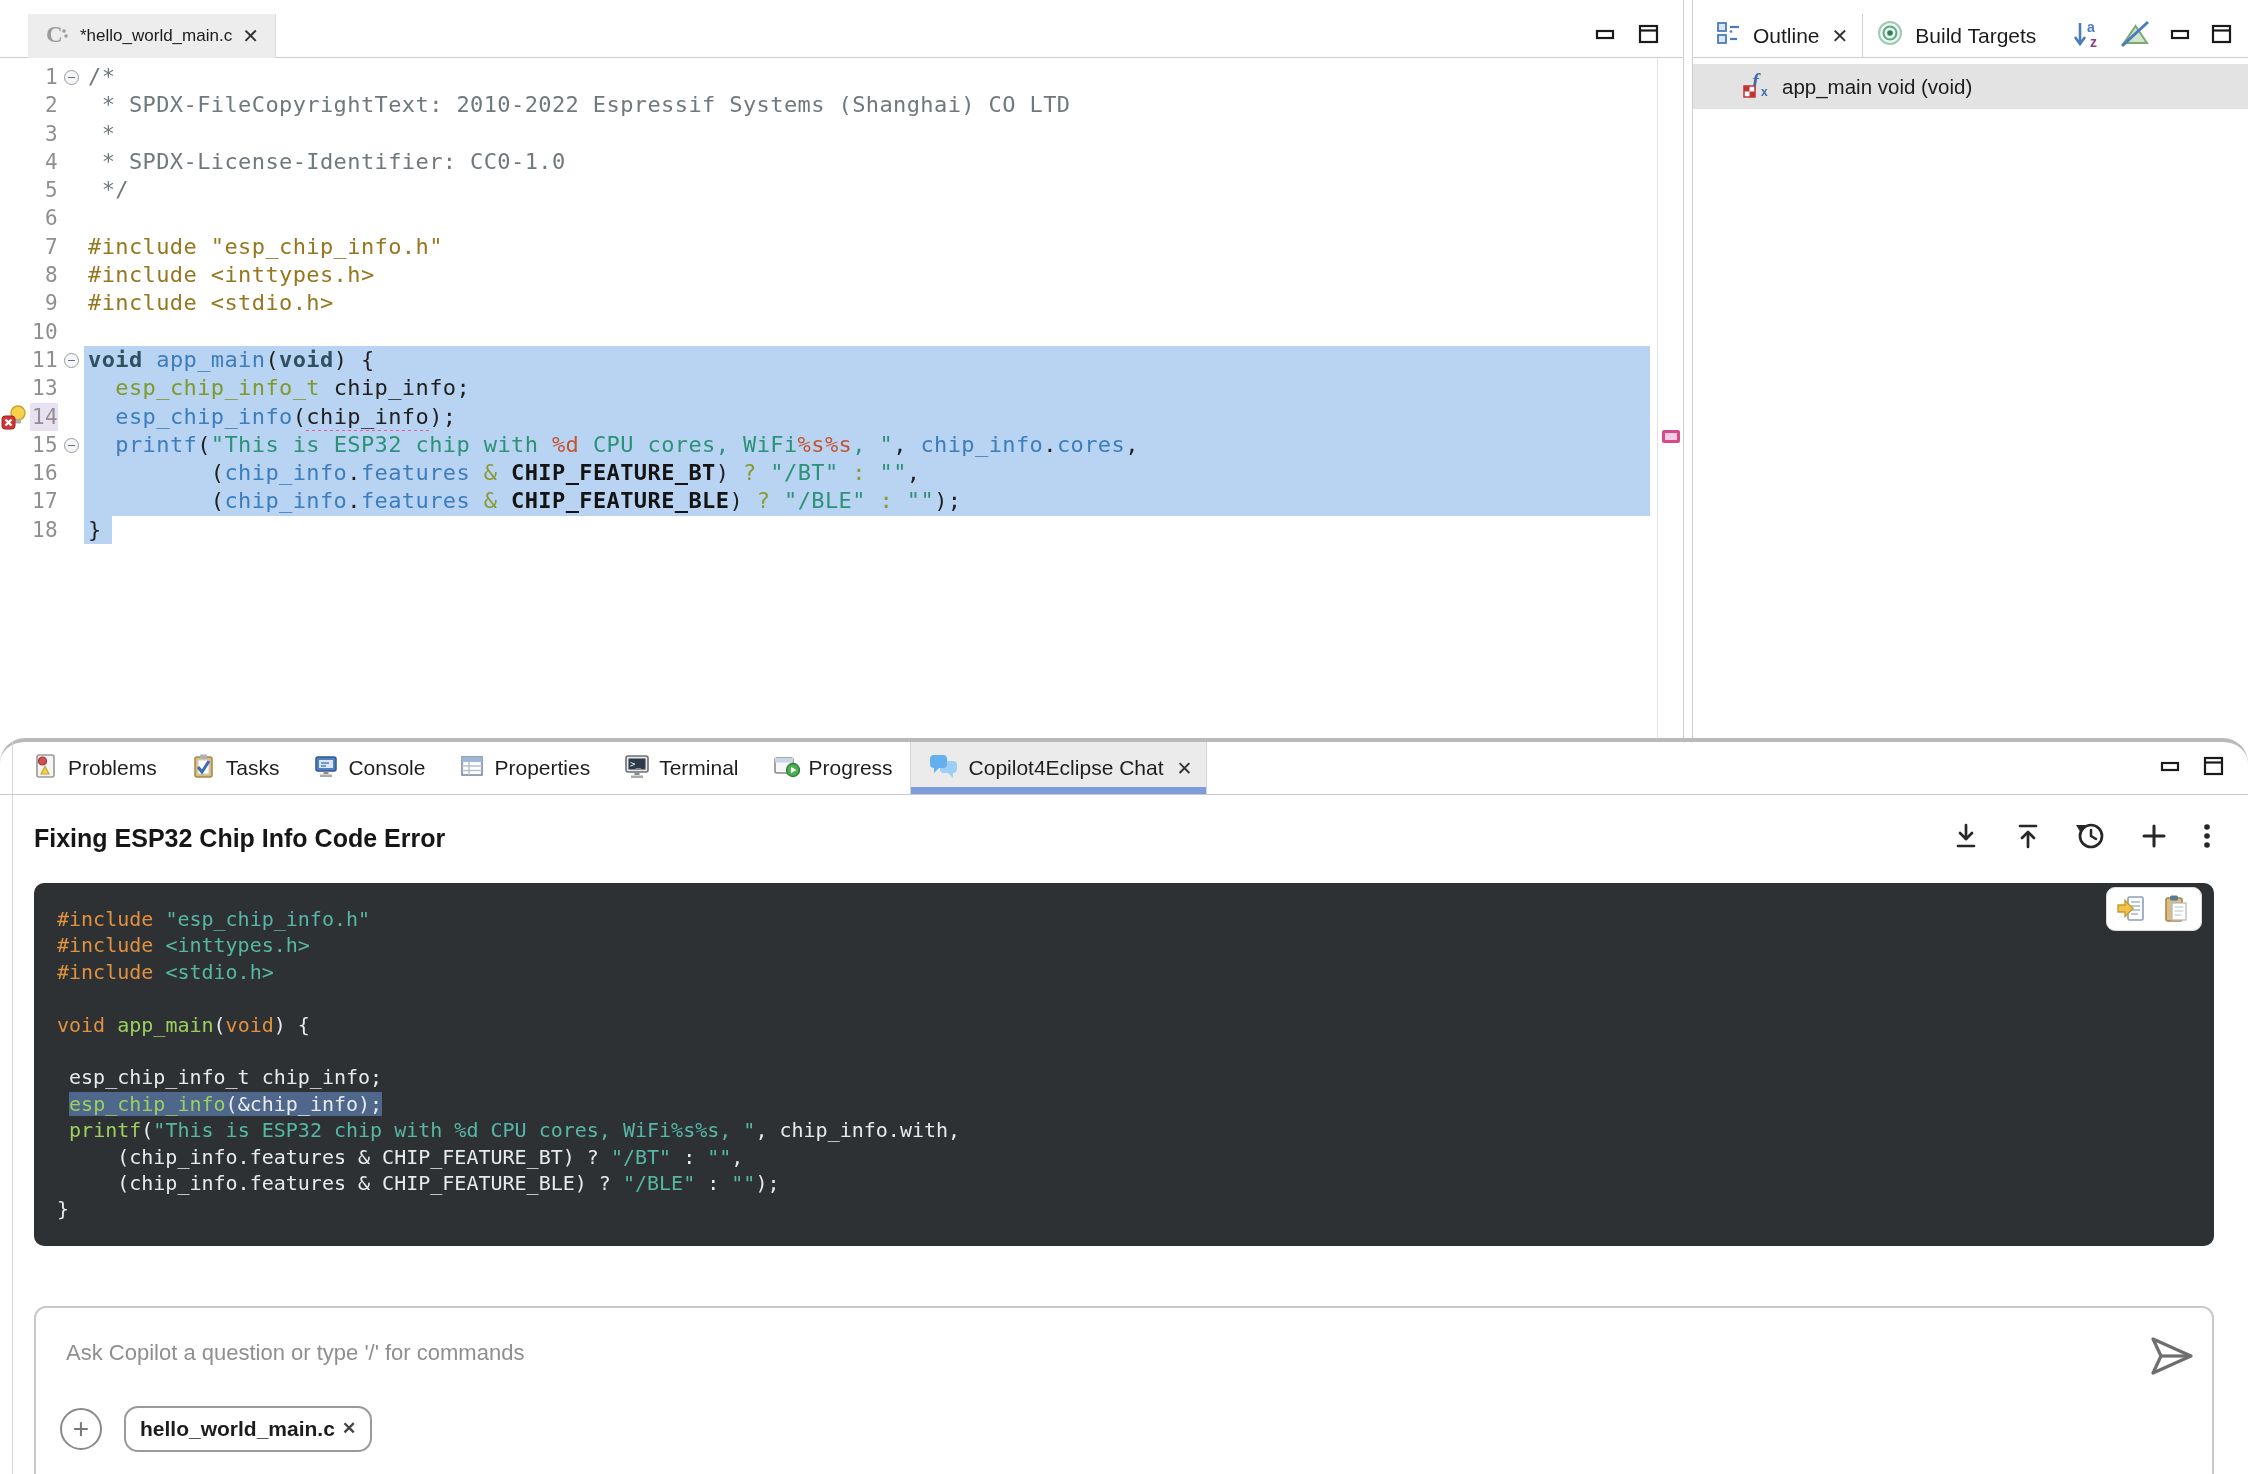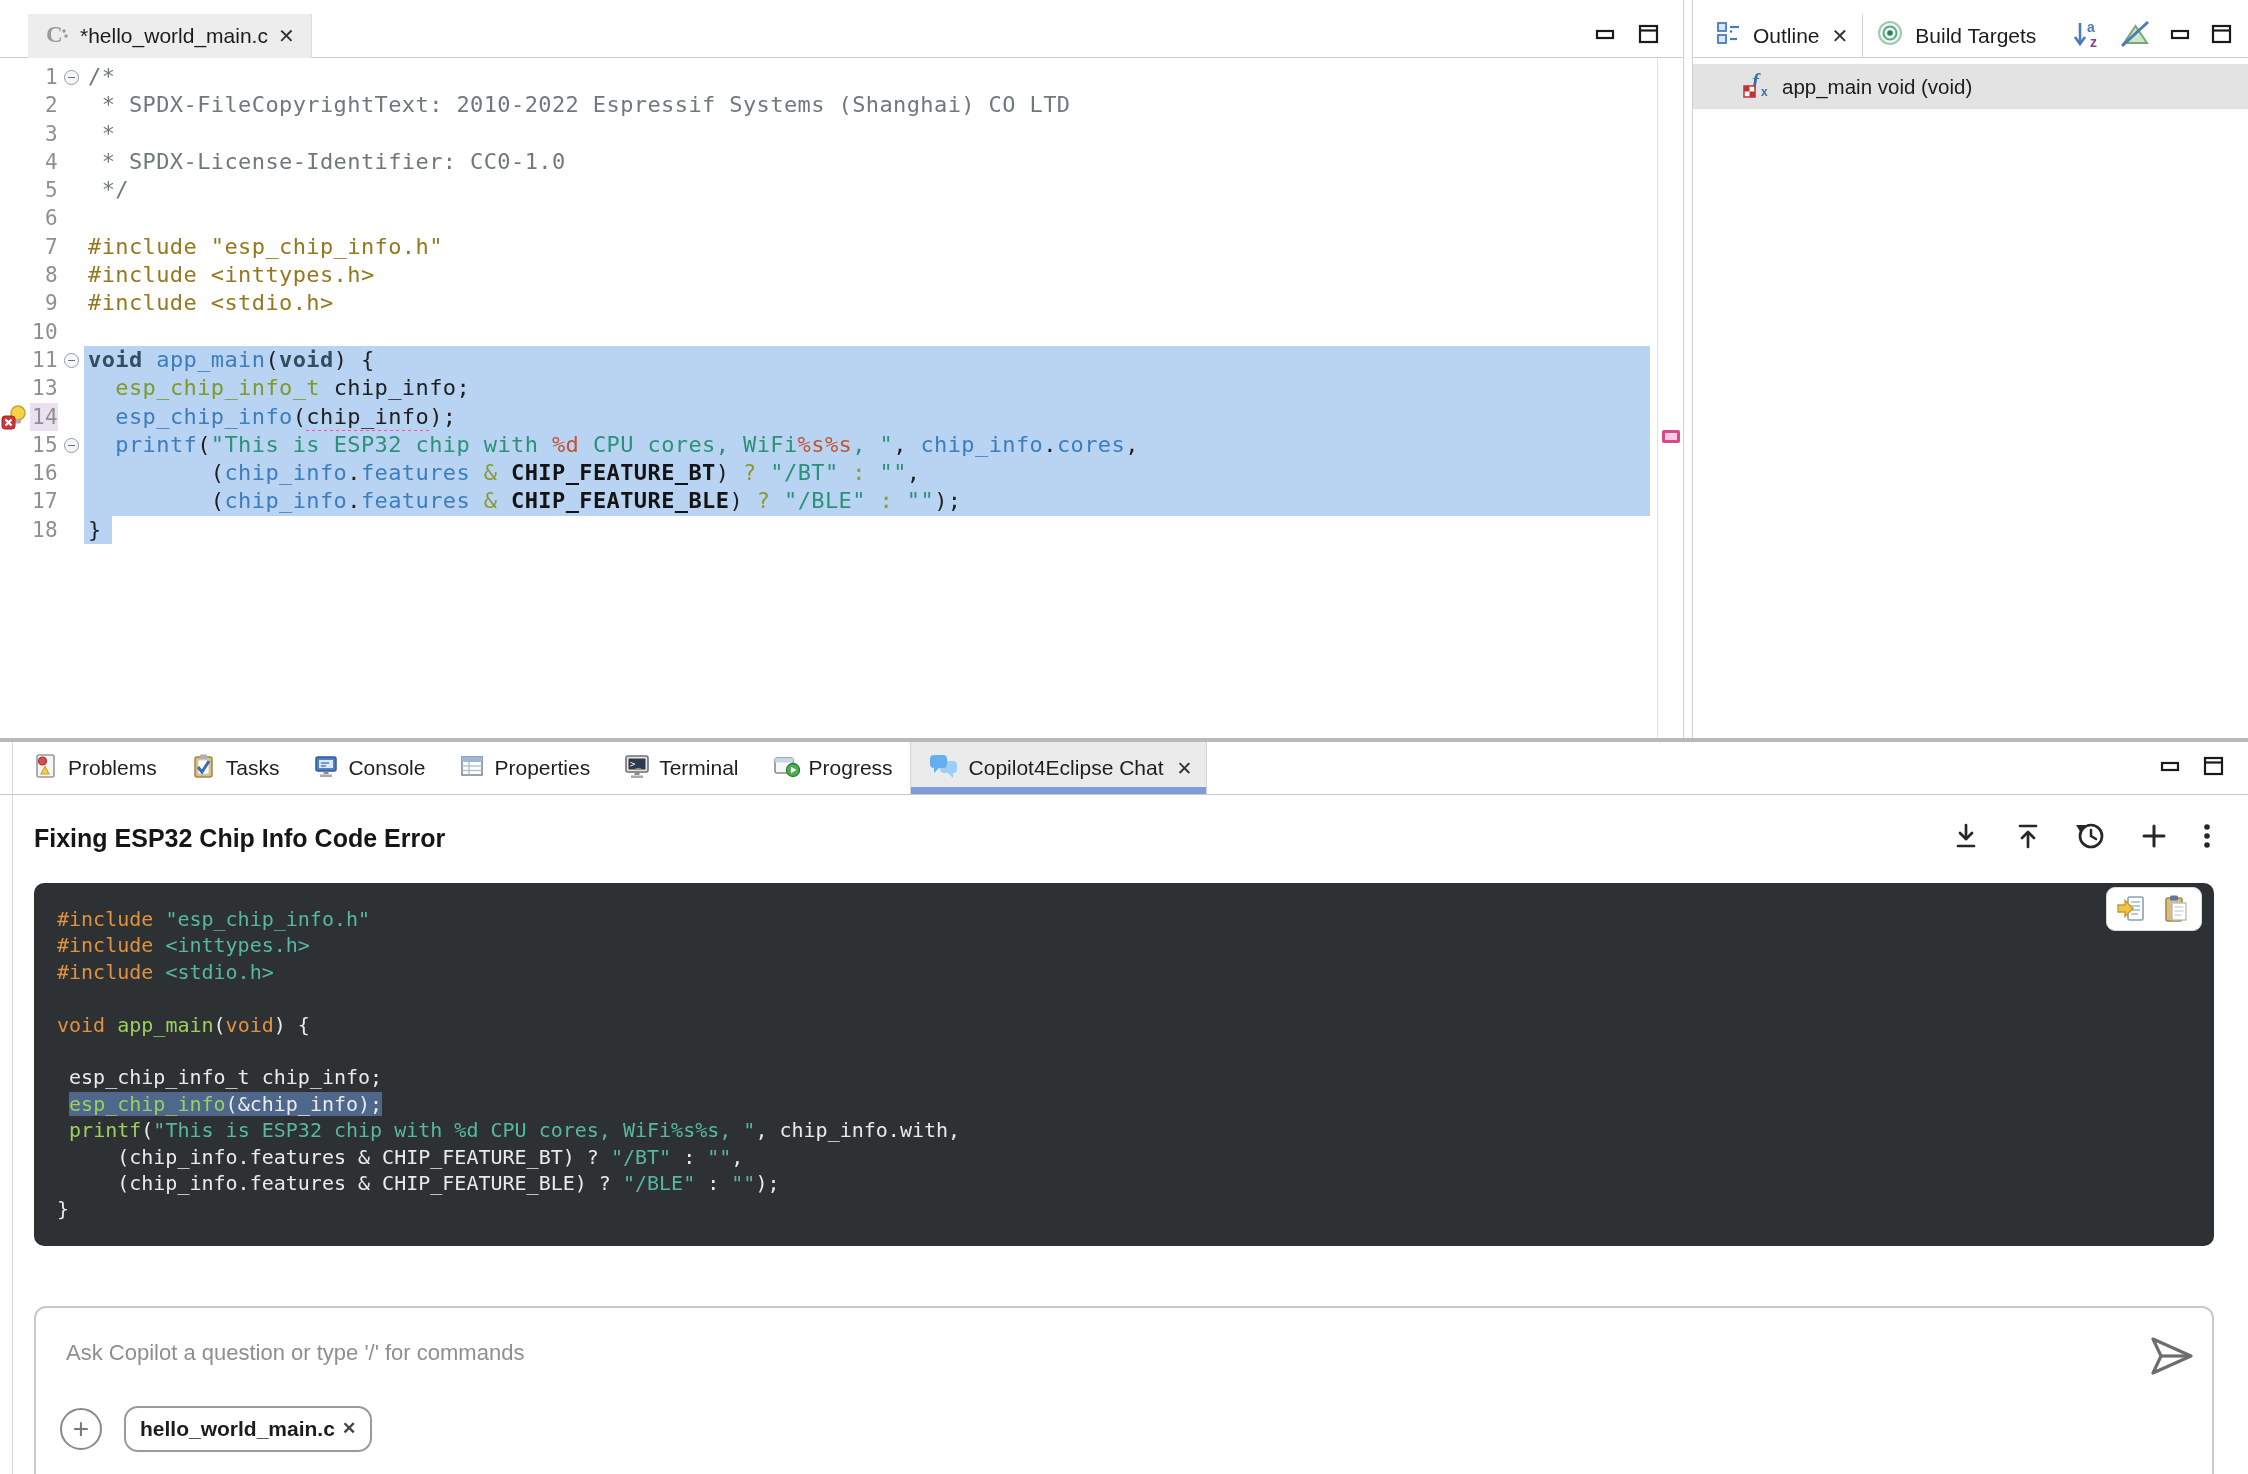--- a/index.html
+++ b/index.html
@@ -6,21 +6,21 @@
   html,body { margin:0; padding:0; }
   body {
     width:2248px; height:1474px; overflow:hidden; position:relative;
     background:#ffffff; font-family:"Liberation Sans", sans-serif; color:#1f1f1f;
   }
   
   .top { position:absolute; left:0; top:0; width:2248px; height:738px; }
   .editor-pane { position:absolute; left:0; top:0; width:1684px; height:738px; border-right:1px solid #cfcfcf; background:#fff; }
   .etabbar { position:absolute; left:0; top:14px; right:0; height:44px; border-bottom:1px solid #cdcdcd; display:flex; align-items:center; padding-left:28px; }
   .etab { display:flex; align-items:center; gap:10px; background:#ededed; height:44px; padding:0 16px; border-right:1px solid #dcdcdc; }
-  .etab-title { font-size:21px; color:#1c1c1c; }
+  .etab-title { font-size:17px; color:#1c1c1c; }
   .close-x { font-size:20px; color:#333; line-height:1; cursor:default; }
   .win-btns { margin-left:auto; display:flex; gap:20px; margin-right:22px; align-items:center; }
 
   .editor-body { position:absolute; left:0; top:58px; right:0; bottom:0; padding-top:5px; }
   .eline { height:28.3px; line-height:28.3px; display:flex; white-space:pre;
            font-family:"DejaVu Sans Mono", monospace; font-size:22px; letter-spacing:0.4px; }
   .g-icons { width:30px; position:relative; flex:none; }
   .g-num  { width:28px; flex:none; text-align:right; color:#8f8f8f; font-size:21px; }
   .g-num-mark { background:#e9e1f2; }
   .g-fold { width:26px; flex:none; display:flex; align-items:center; justify-content:center; }
@@ -45,21 +45,21 @@
   
   .outline-pane { position:absolute; left:1692px; top:0; right:0; height:738px; border-left:1px solid #cfcfcf; background:#fff; }
   .otabbar { position:absolute; left:0; top:14px; right:0; height:44px; border-bottom:1px solid #cdcdcd; display:flex; align-items:center; padding-left:10px; }
   .otab { display:flex; align-items:center; gap:12px; padding:0 14px; height:44px; font-size:21px; color:#1c1c1c; }
   .otab.active { border-right:1px solid #d0d0d0; }
   .otools { margin-left:auto; display:flex; align-items:center; gap:18px; margin-right:14px; }
   .outline-list { position:absolute; top:58px; left:0; right:0; }
   .outline-row { margin-top:6px; height:45px; background:#e3e3e3; display:flex; align-items:center; gap:11px; padding-left:50px; font-size:20.5px; color:#1c1c1c; }
 
   
-  .bottom { position:absolute; left:0; top:738px; width:2248px; height:736px; border-top:4px solid #b9b9b9; background:#fff; }
+  .bottom { position:absolute; left:0; top:738px; width:2248px; height:736px; border-top:4px solid #b9b9b9; background:#fff;border-radius:25px; }
   .bottom::before { content:""; position:absolute; left:12px; top:0; bottom:0; width:1px; background:#d8d8d8; }
   .btabbar { display:flex; align-items:center; height:53px; border-bottom:1px solid #c9c9c9; padding-left:16px; position:relative; }
   .btab { display:flex; align-items:center; gap:9px; padding:0 17px; height:100%; font-size:21px; color:#1e1e1e; position:relative; }
   .btab.active { background:#ebebeb; border-left:1px solid #d4d4d4; border-right:1px solid #d4d4d4; padding-right:14px; }
   .btab.active::after { content:""; position:absolute; left:0; right:0; bottom:0; height:7px; background:#7d9cd9; }
   .btab .close-x { font-size:19px; margin-left:4px; }
 
   .chat { position:relative; padding:0 34px; }
   .chat-titlerow { margin-top:20px; height:46px; display:flex; align-items:center; }
   .chat-title { font-size:25px; font-weight:bold; color:#161616; }

